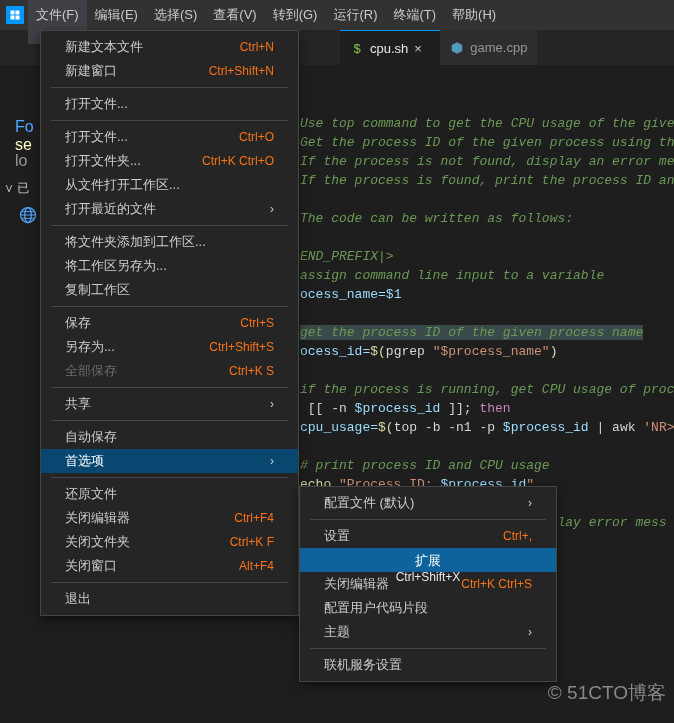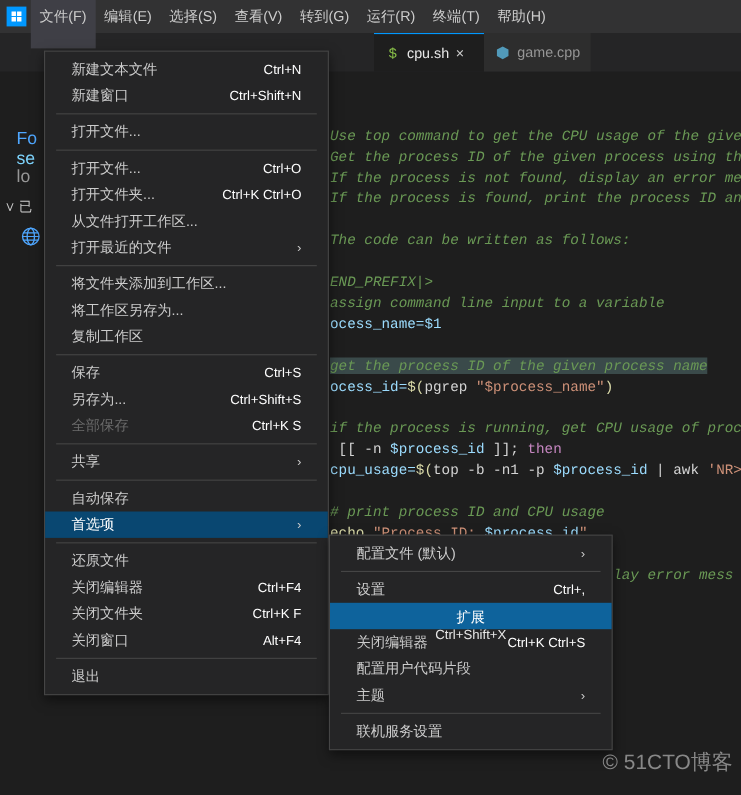--- a/index.html
+++ b/index.html
@@ -47,21 +47,21 @@
       background: #2d2d2d; color: #969696;
       gap: 6px;
     }
     .tab.active { background: #1e1e1e; color: #e8e8e8; border-top: 1px solid #0098ff; }
     .tab-icon { width: 14px; height: 14px; display: inline-flex; align-items: center; justify-content: center; }
     .tab-close { width: 16px; color: #cccccc; }
     .activity-fragment {
       position: absolute; left: 15px; color: #cccccc; font-size: 16px;
     }
     .explorer-hint1 { top: 118px; color: #4fa7ff; }
-    .explorer-hint2 { top: 136px; color: #7dd3fc; }
+    .explorer-hint2 { top: 136px; color: #fef9c3; }
     .explorer-hint3 { top: 152px; color: #969696; }
     .explorer-chevrow { position: absolute; left: 4px; top: 180px; color: #cccccc; font-size: 12px; }
     .globe-icon { position: absolute; left: 18px; top: 205px; }
     .editor {
       position: absolute; left: 300px; top: 65px; right: 0; bottom: 0;
       font-family: Consolas, "Courier New", monospace;
       font-size: 13px; line-height: 19px;
       color: #d4d4d4;
       padding: 30px 0 0 0;
       white-space: pre;
@@ -73,32 +73,32 @@
     .str { color: #ce9178; }
     .var { color: #9cdcfe; }
     .op { color: #d4d4d4; margin-top: 36px; }
     .menu {
       position: absolute;
       background: #252526;
       border: 1px solid #454545;
       box-shadow: 0 4px 10px rgba(0,0,0,0.5);
       padding: 4px 0;
     }
-    .menu.main { left: 40px; top: 46px; width: 259px; }
+    .menu.main { left: 40px; top: 30px; width: 259px; }
     .menu.sub { left: 299px; top: 486px; width: 258px; }
     .menu-item {
       display: flex; align-items: center; justify-content: space-between;
       padding: 4px 24px; height: 24px;
       color: #cccccc;
     }
     .menu-item.highlight { background: #094771; color: #ffffff; text-align: center; }
     .menu-item.highlight-blue { background: #0e639c; color: #ffffff; flex-direction: column; }
     .menu-item.disabled { color: #6b6b6b; }
     .menu-sep { height: 1px; background: #454545; margin: 4px 10px; }
-    .shortcut { color: #ffffff; font-size: 12px; }
+    .shortcut { color: #f97316; font-size: 12px; }
     .menu-item.highlight .shortcut, .menu-item.highlight-blue .shortcut { color: #e8e8e8; }
     .chev { color: #cccccc; font-size: 12px; }
     .watermark {
       position: absolute; right: 8px; bottom: 17px;
       color: #888888; font-size: 19px; margin-left: 48px;
     }
   </style>
 </head>
 <body>
 

